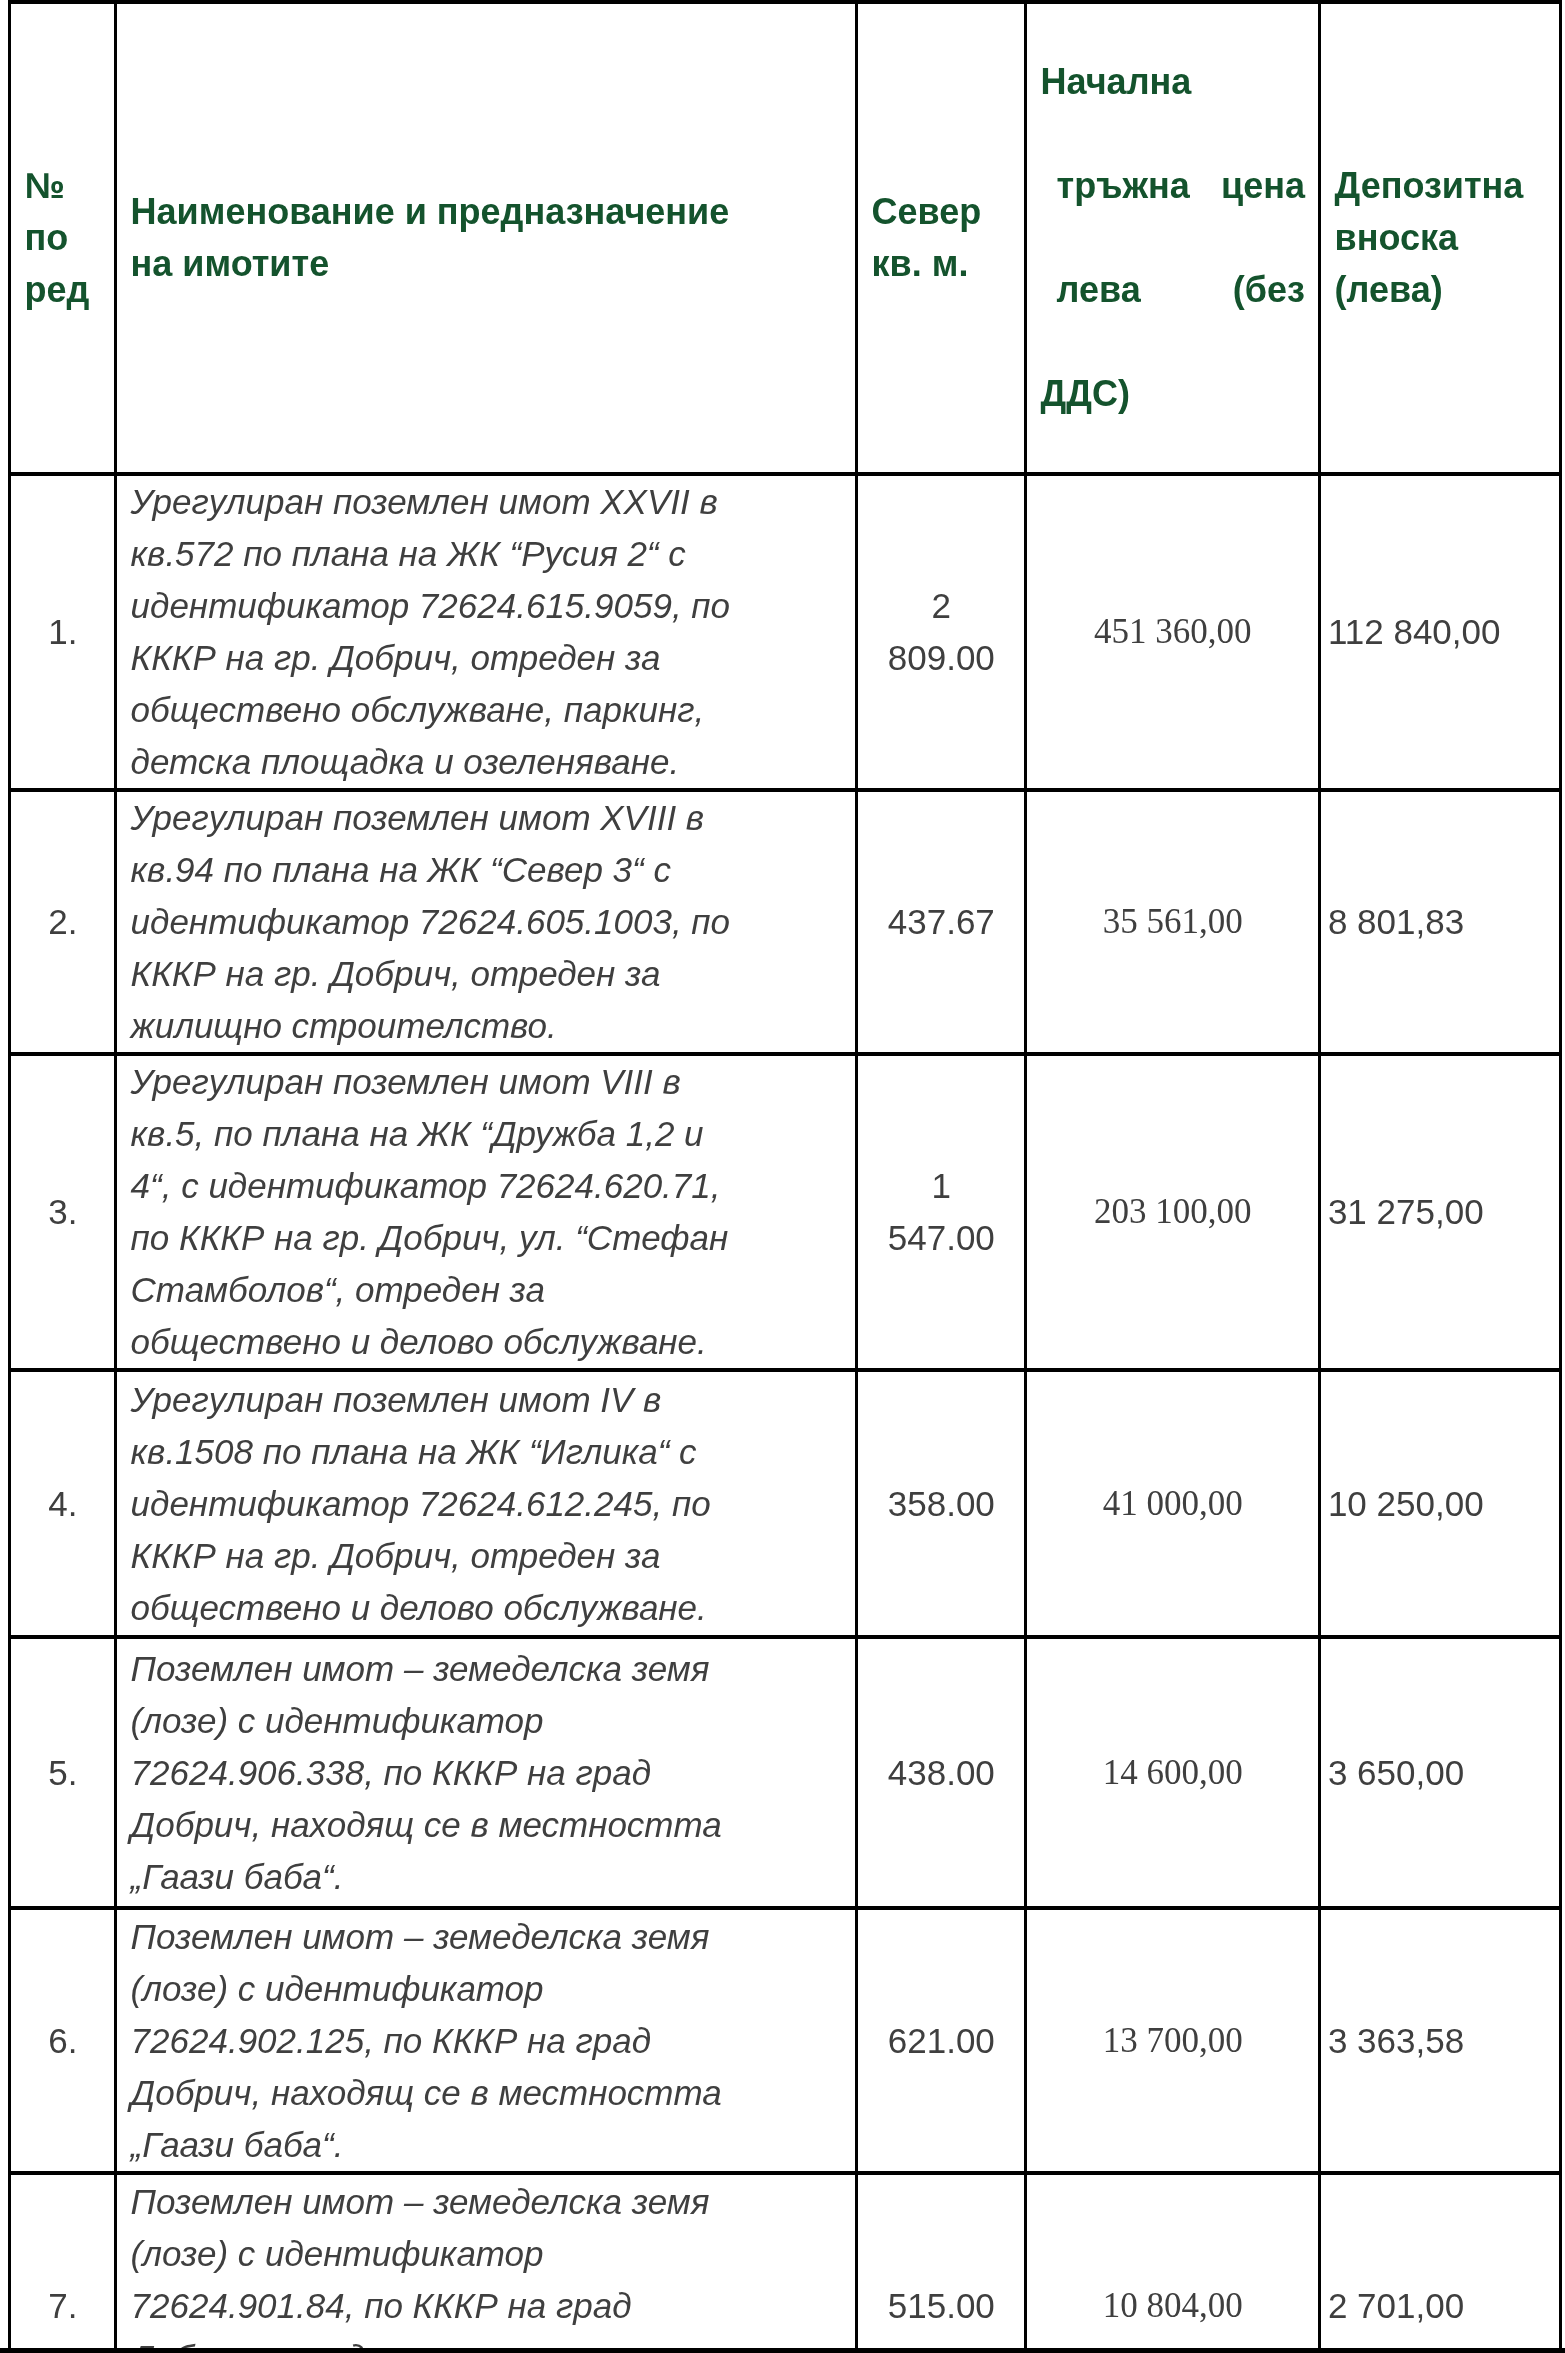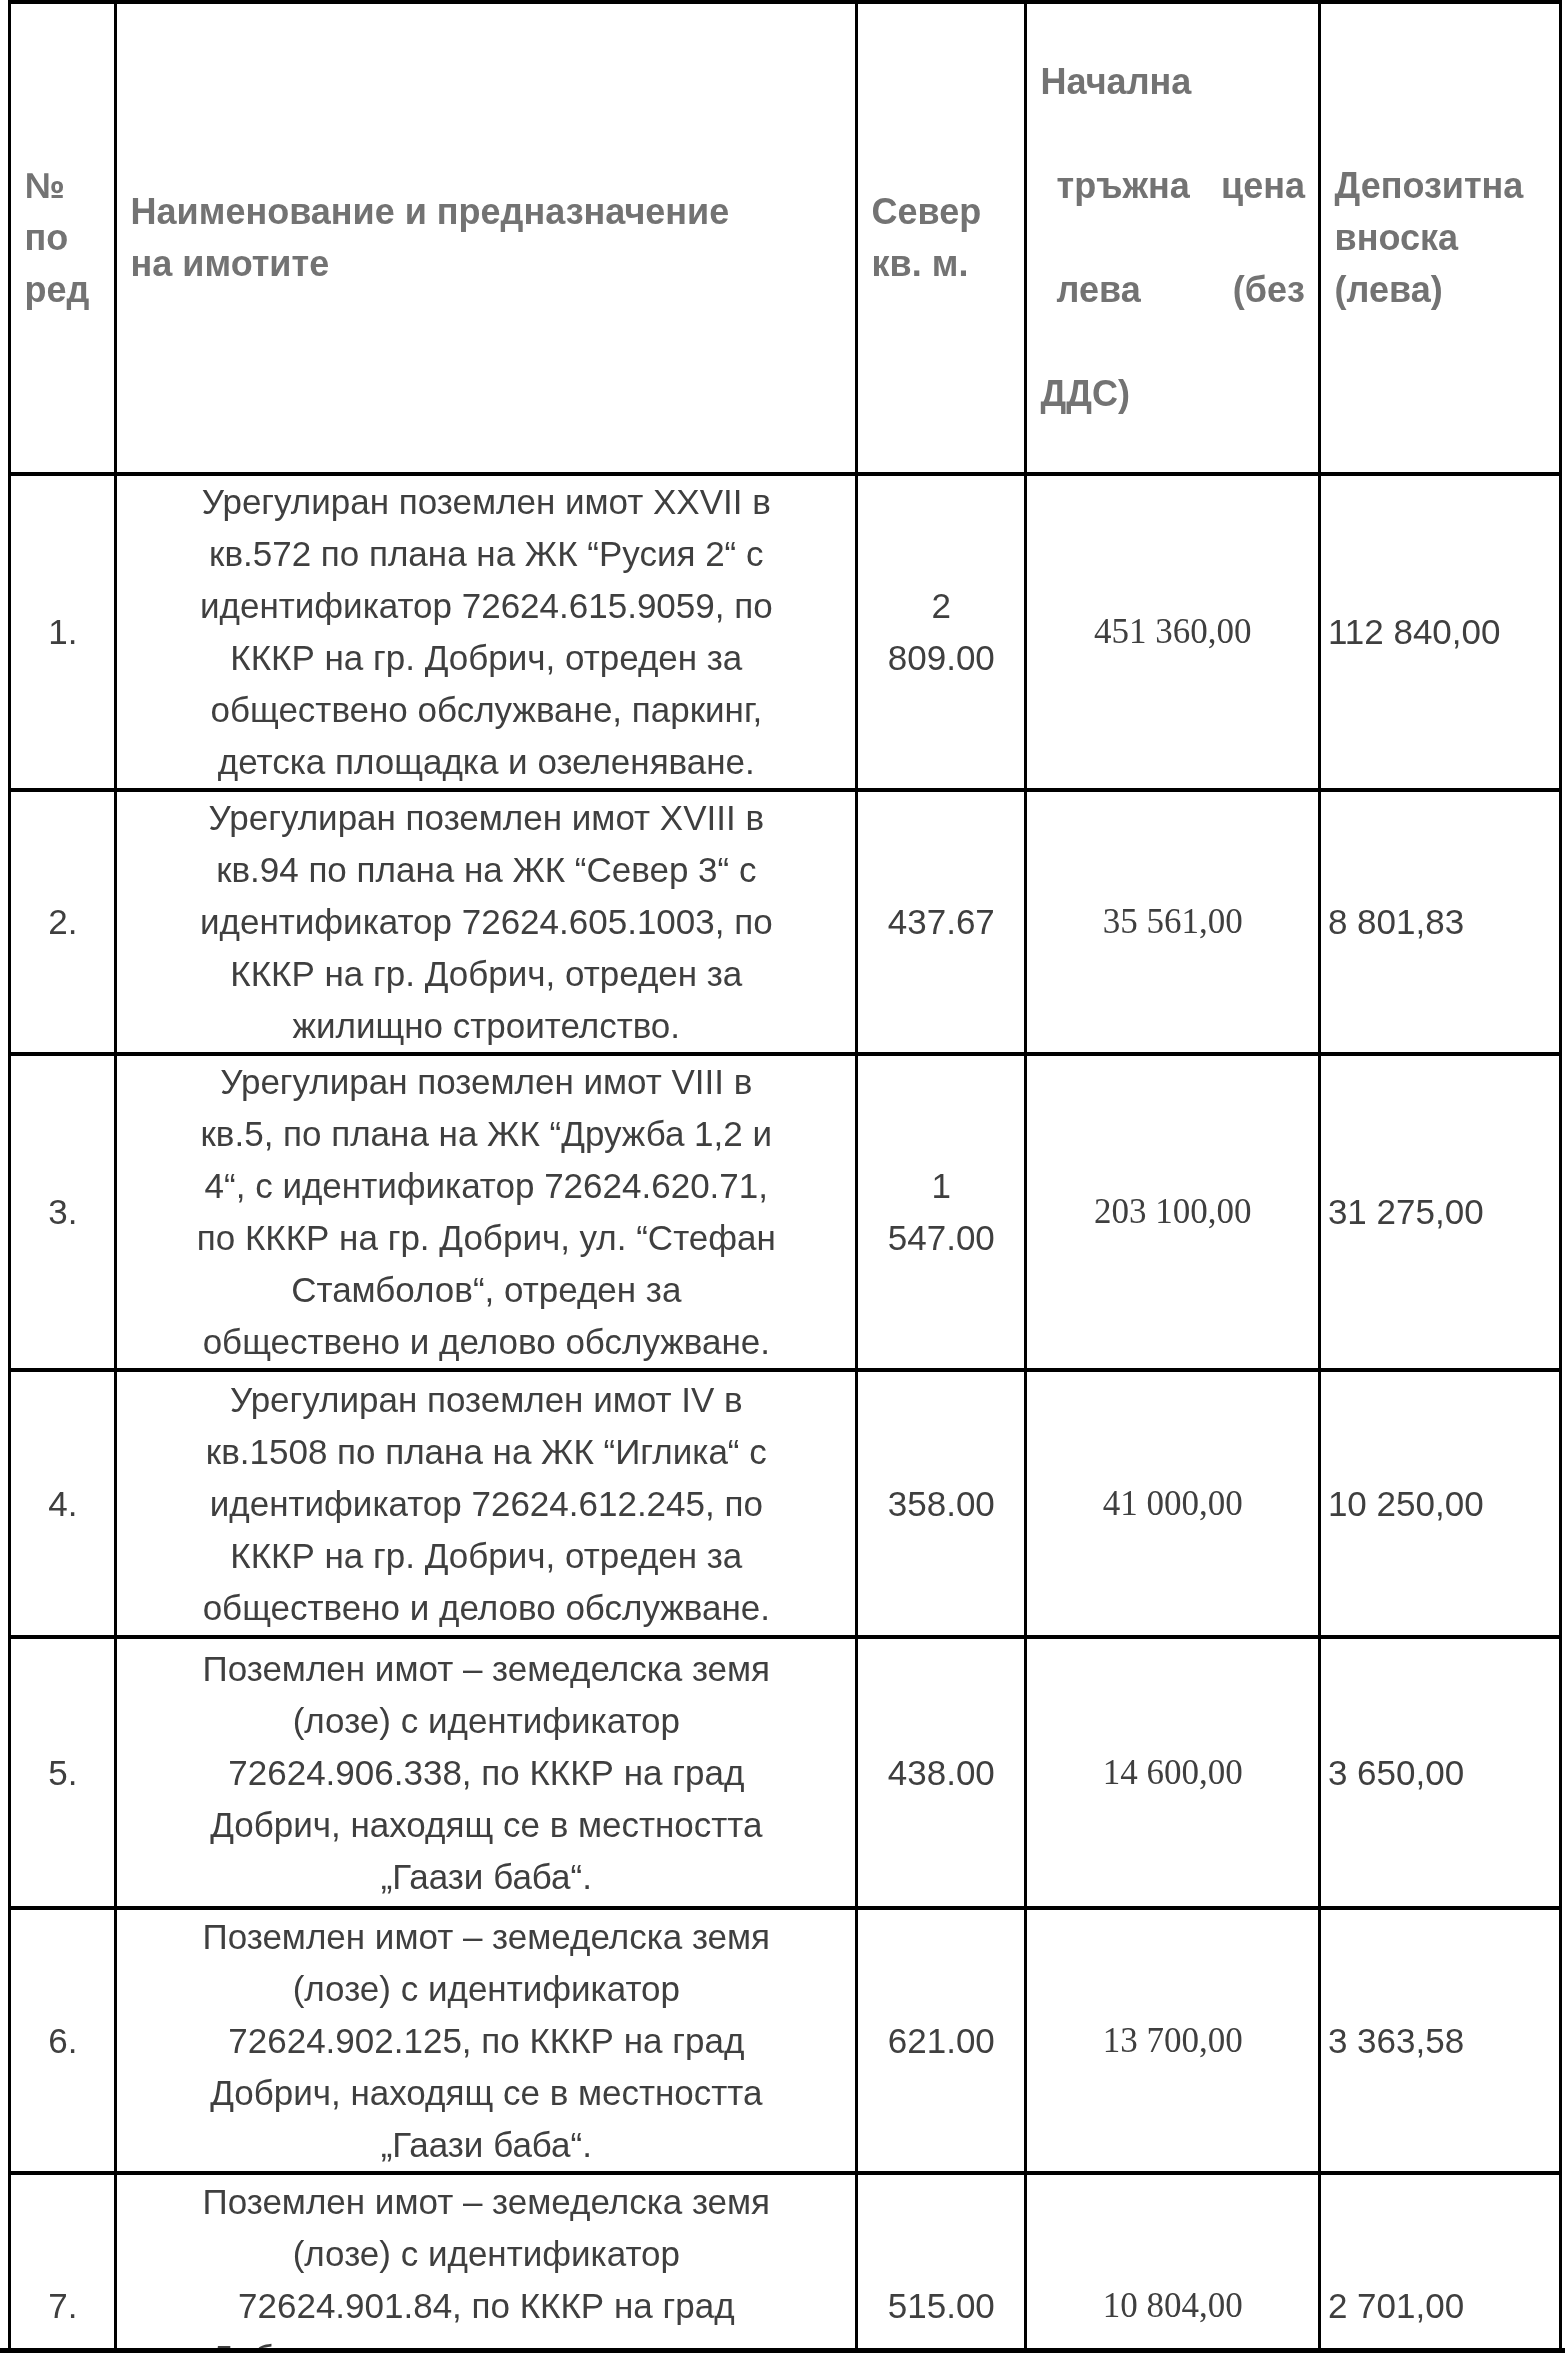--- a/index.html
+++ b/index.html
@@ -25,24 +25,24 @@
     font-size: 35px;
     line-height: 52px;
     white-space: pre-line;
     overflow: hidden;
   }
   thead td {
     font-weight: 700;
     font-size: 36px;
     text-align: left;
     padding: 0 13.3px;
-    color: #737373;
+    color: #14532d;
   }
   .c-num    { text-align: center; padding: 0 5px; }
-  .c-desc   { text-align: center;   padding: 0 13.3px; }
+  .c-desc   { text-align: left;   padding: 0 13.3px; font-style: italic; }
   .c-area   { text-align: center; padding: 0 6.6px; }
   .c-price  { text-align: center; padding: 0 6.6px; font-family: Liberation Serif, serif; }
   .c-deposit{ text-align: left; padding: 0 6.6px; }
   .hline { display: block; }
   .hline.spread {
     display: flex;
     justify-content: space-between;
     white-space: normal;
     margin-left: 16px;
   }

